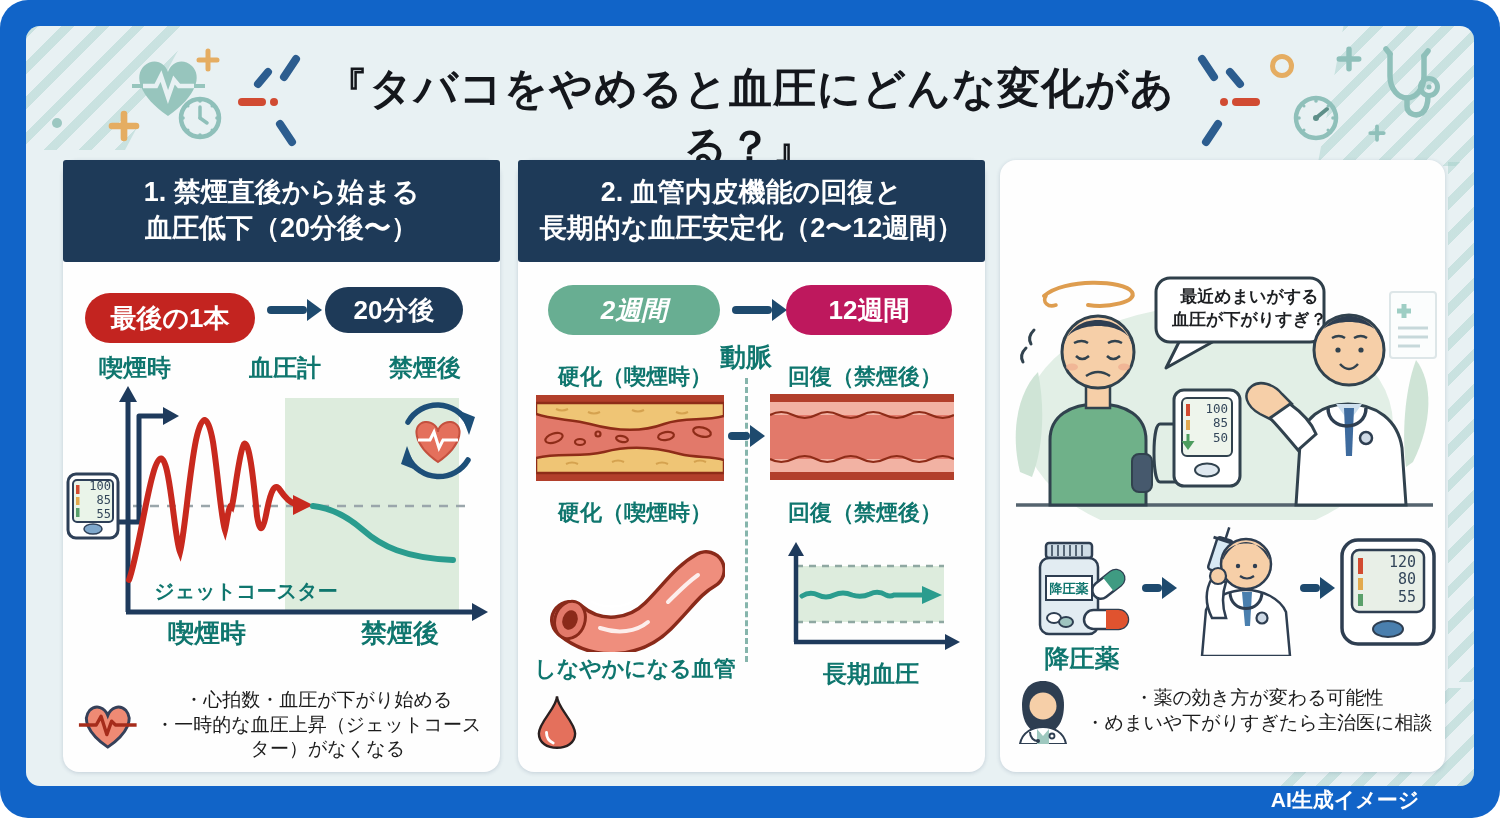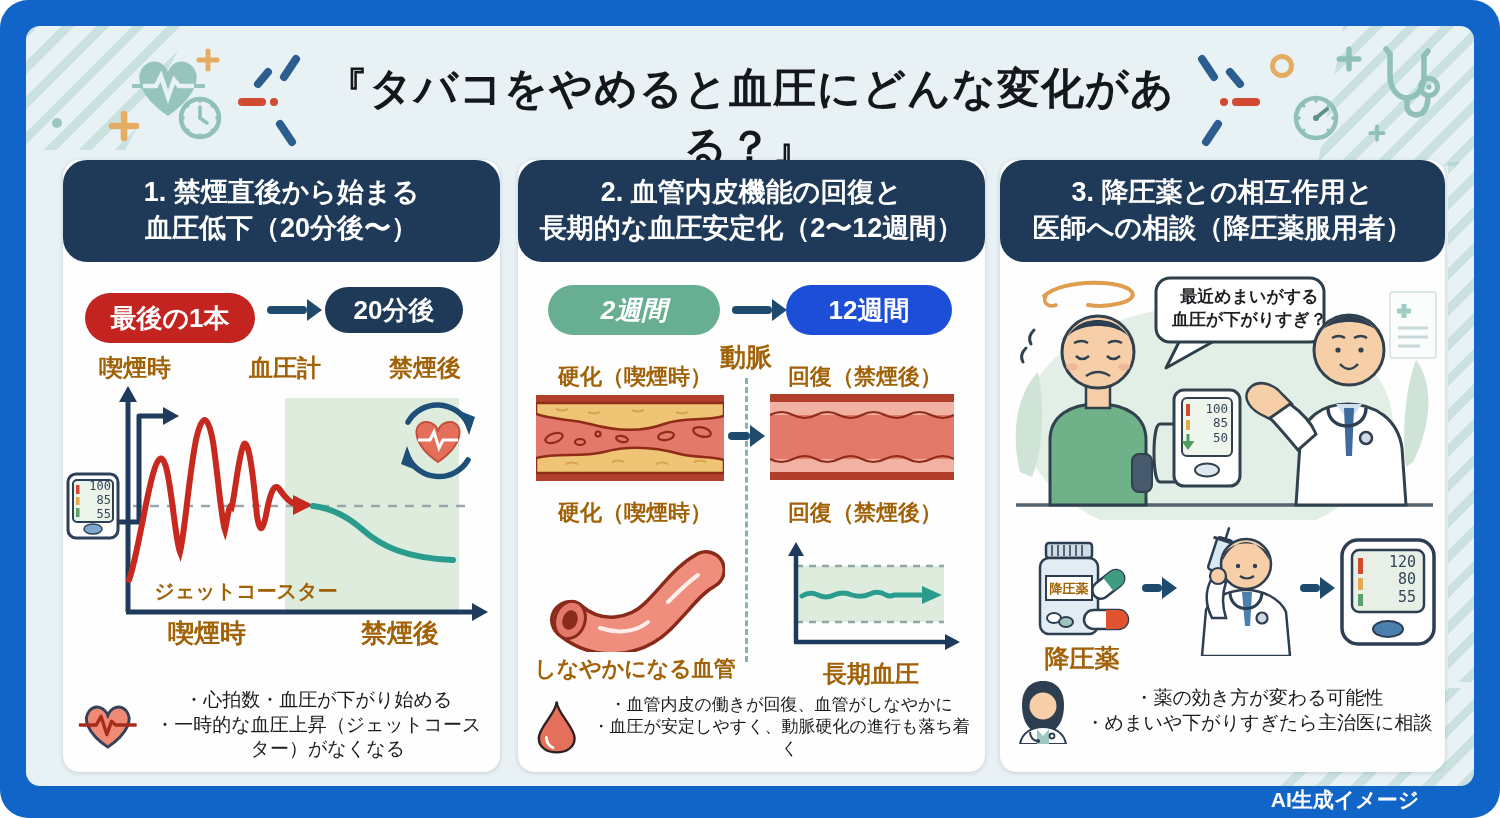--- a/index.html
+++ b/index.html
@@ -3,32 +3,32 @@
 <meta charset="utf-8">
 <style>
   html,body{margin:0;padding:0;background:#fff;}
   .canvas{position:relative;width:1500px;height:818px;background:#1164c8;border-radius:28px;overflow:hidden;
           font-family:"Liberation Sans","DejaVu Sans",sans-serif;}
   .inner{position:absolute;left:26px;top:26px;right:26px;bottom:32px;background:#e8f1f3;border-radius:14px;}
   .abs{position:absolute;}
   .stripes{position:absolute;background:repeating-linear-gradient(135deg,rgba(155,203,196,0.40) 0 9px,rgba(0,0,0,0) 9px 25px);}
   .title{position:absolute;left:290px;top:60px;width:920px;text-align:center;font-size:43px;font-weight:bold;color:#14171c;letter-spacing:1px;}
   .panel{position:absolute;top:160px;height:612px;background:#fefefe;border-radius:16px;box-shadow:0 1px 4px rgba(30,58,92,.18);}
-  .panel-head{position:absolute;left:0;top:0;width:100%;height:102px;background:#1e3a58;border-radius:24px;color:#fff;
+  .panel-head{position:absolute;left:0;top:0;width:100%;height:102px;background:#1e3a58;border-radius:3px;color:#fff;
               font-weight:bold;font-size:27px;line-height:1.32;display:flex;flex-direction:column;justify-content:center;text-align:center;}
   .pill{position:absolute;height:50px;border-radius:26px;color:#fff;font-weight:bold;font-size:26px;
         display:flex;align-items:center;justify-content:center;}
   .pill.red{background:#c32420;}
   .pill.navy{background:#1e3a58;}
   .pill.green{background:#68ae92;font-style:italic;}
-  .pill.teal{background:#1d4ed8;}
+  .pill.teal{background:#be185d;}
   .harrow{position:absolute;height:8px;background:#1e4a6e;border-radius:4px;}
   .harrow::after{content:"";position:absolute;left:100%;top:50%;transform:translateY(-50%);
                  border-top:11px solid transparent;border-bottom:11px solid transparent;border-left:15px solid #1e4a6e;}
-  .lbl{position:absolute;font-weight:bold;color:#a16207;text-align:center;}
+  .lbl{position:absolute;font-weight:bold;color:#0f766e;text-align:center;}
   .mono{position:absolute;font-family:"DejaVu Sans Mono",monospace;font-weight:normal;color:#33465a;text-align:right;line-height:1.15;}
   .bullets{position:absolute;display:flex;align-items:center;gap:9px;}
   .btxt{font-weight:normal;color:#1b1b1b;text-align:center;}
   .btxt div{padding-left:1em;text-indent:-1em;line-height:1.3;}
   .vline{position:absolute;border-left:3px dashed #86b5ac;}
   .footer{position:absolute;left:1245px;top:786px;width:200px;text-align:center;color:#fff;font-weight:bold;font-size:21px;}
   .ring{position:absolute;width:14px;height:14px;border:5px solid #e5ad62;border-radius:50%;}
   .dot{position:absolute;width:10px;height:10px;background:#9cc7c1;border-radius:50%;}
   .bubble-text{position:absolute;text-align:center;font-weight:bold;color:#1d1f22;line-height:1.35;}
 </style>
@@ -259,32 +259,24 @@
       <path d="M28,56 q8,-5 16,-1 q8,4 16,0 q9,-4 18,0 q9,3 18,-1 q8,-4 16,1 q4,2 8,0 L148,55" fill="none" stroke="#2a9c8e" stroke-width="5" stroke-linecap="round"></path>
       <polygon points="168,55 148,46 148,64" fill="#2a9c8e"></polygon>
     </svg>
     <div class="lbl" style="left:288px;top:498px;width:130px;font-size:24px;">長期血圧</div>
 
     <div class="bullets" style="left:18px;top:534px;width:440px;">
       <svg width="42" height="56" viewBox="0 0 44 58">
         <path d="M22,2 C22,14 3,29 3,41 C3,51 12,56 22,56 C32,56 41,51 41,41 C41,29 22,14 22,2 Z" fill="#e4705c" stroke="#2a2020" stroke-width="2.5"></path>
         <path d="M11,40 q0,8 7,11" stroke="#fff" stroke-width="3" fill="none" stroke-linecap="round"></path>
       </svg>
-      <div class="btxt" style="font-size:17px;width:395px;">
-        <div>・血管内皮の働きが回復、血管がしなやかに</div>
-        <div>・血圧が安定しやすく、動脈硬化の進行も落ち着く</div>
-      </div>
     </div>
   </section>
 
   <section class="panel" style="left:1000px;width:445px;">
-    <header class="panel-head">
-      <span>3. 降圧薬との相互作用と</span>
-      <span>医師への相談（降圧薬服用者）</span>
-    </header>
 
     <svg class="abs" style="left:8px;top:112px;" width="430" height="248" viewBox="0 0 430 248">
       <ellipse cx="200" cy="152" rx="185" ry="118" fill="#e2efe6"></ellipse>
       <path d="M12,200 C2,160 10,120 30,100 C38,140 34,180 24,205 Z" fill="#cfe4d6"></path>
       <path d="M405,190 C425,150 425,110 408,88 C396,120 394,165 398,195 Z" fill="#cfe4d6"></path>
       <rect x="382" y="20" width="46" height="66" rx="3" fill="#fbfdfd" stroke="#dde6e8" stroke-width="2"></rect>
       <g stroke="#9ecec4" stroke-width="5">
           <line x1="396" y1="32" x2="396" y2="46"></line>
           <line x1="389" y1="39" x2="403" y2="39"></line>
         </g>

